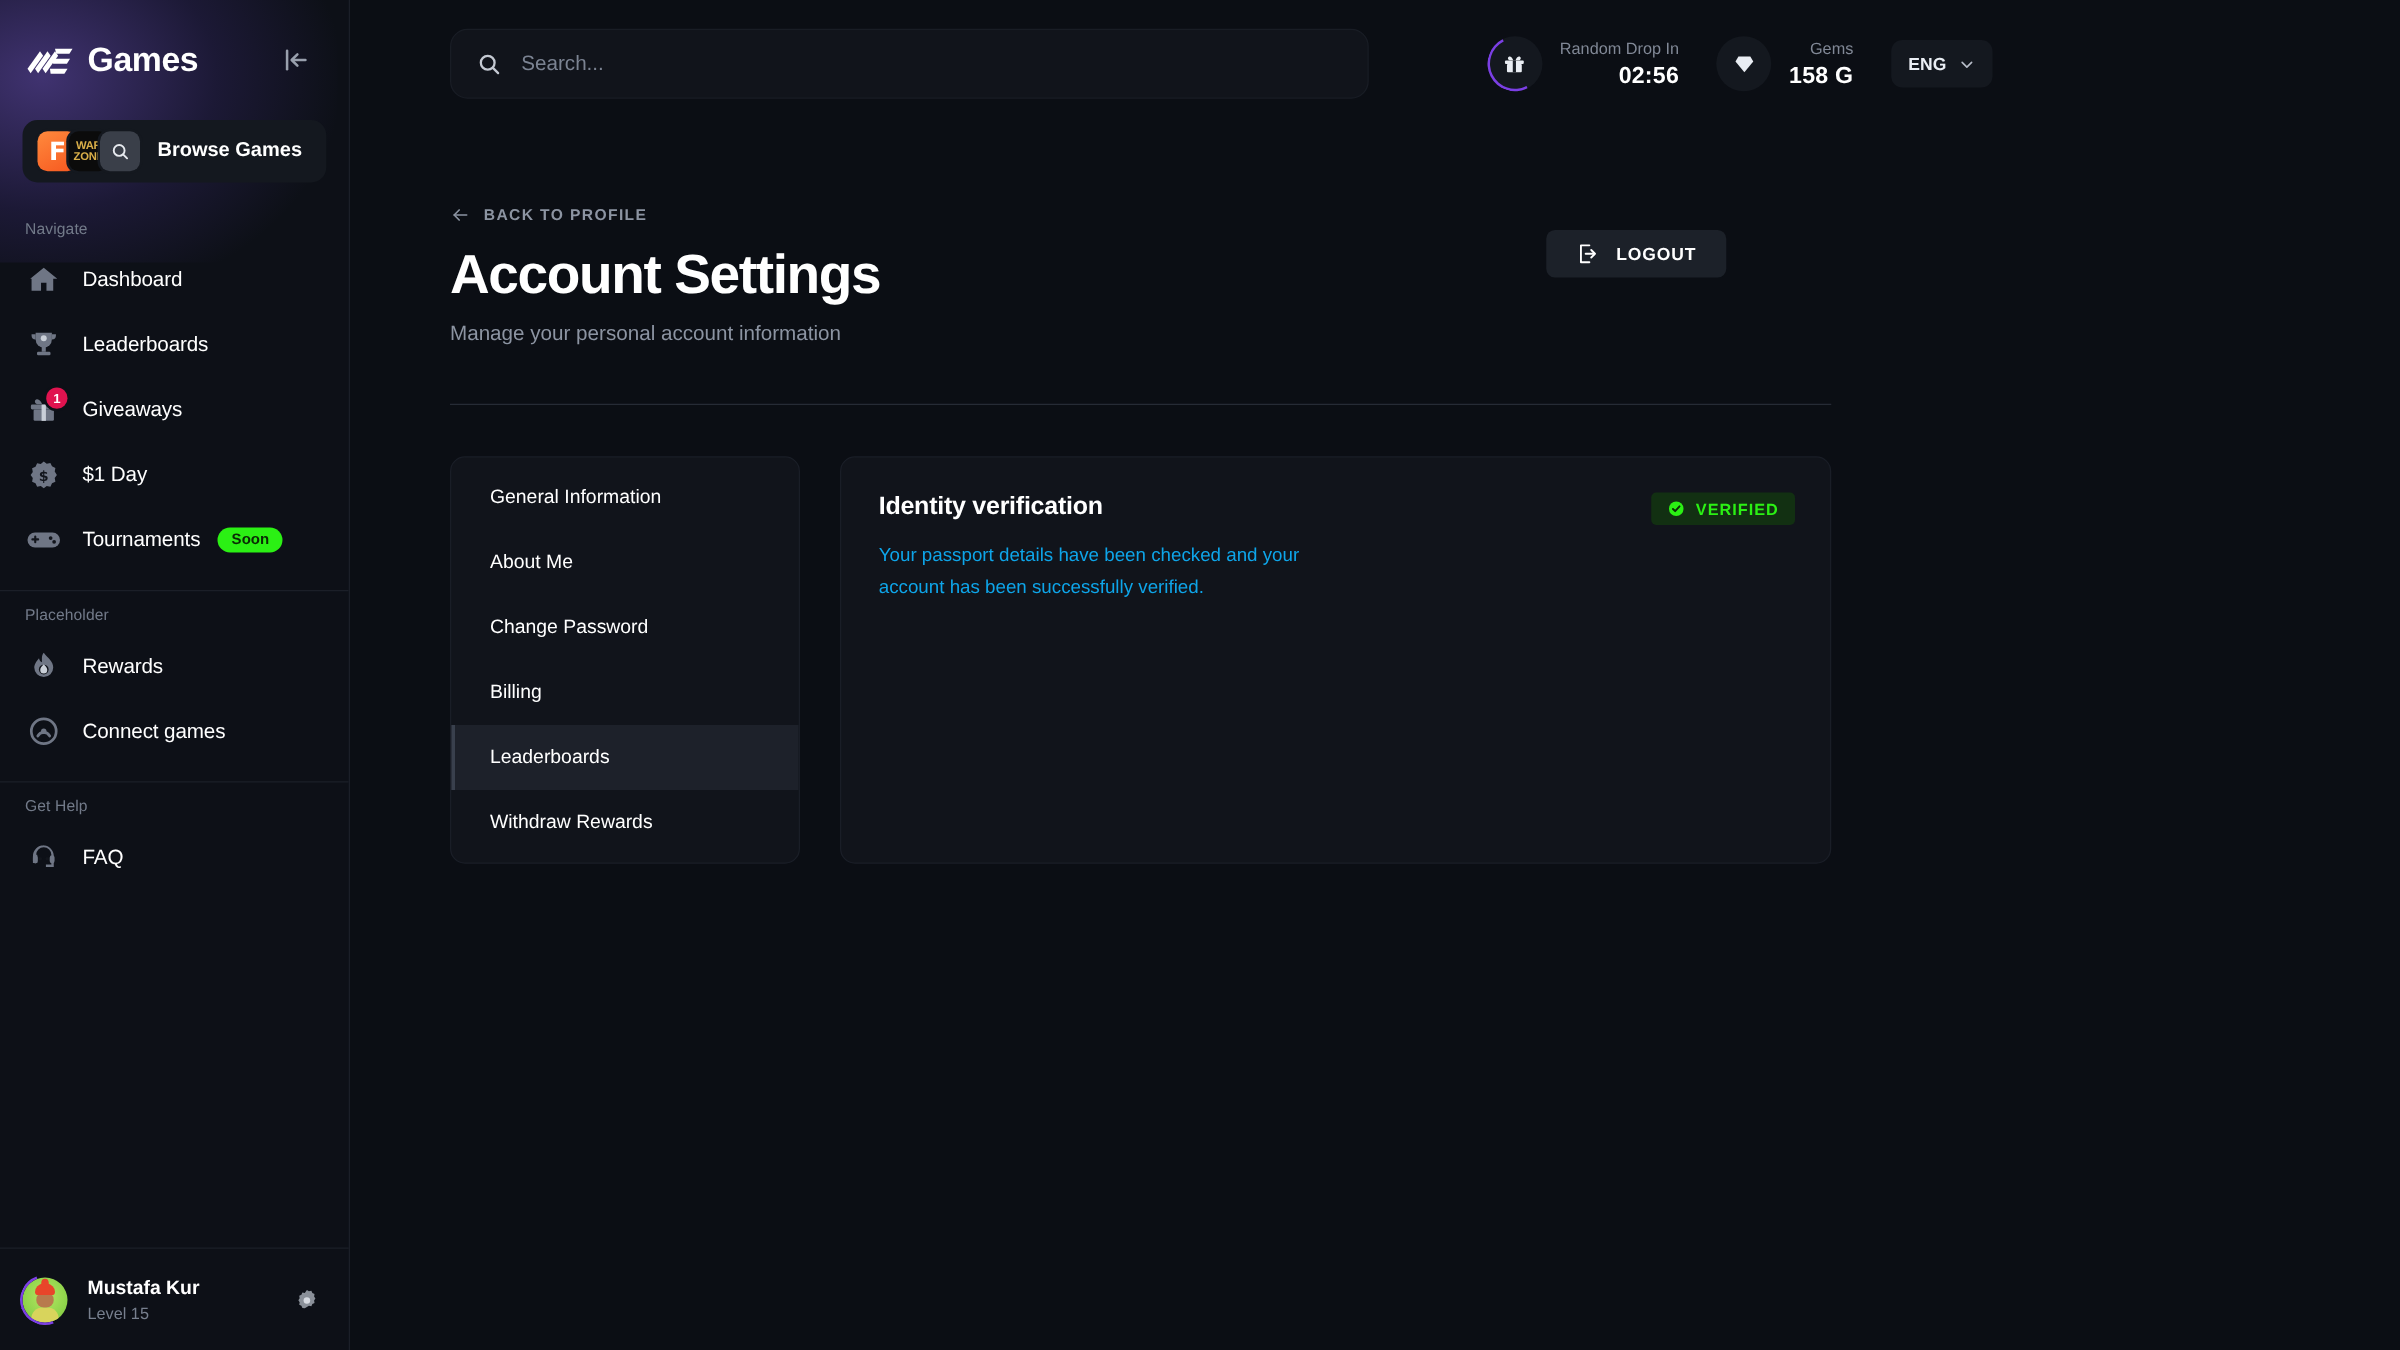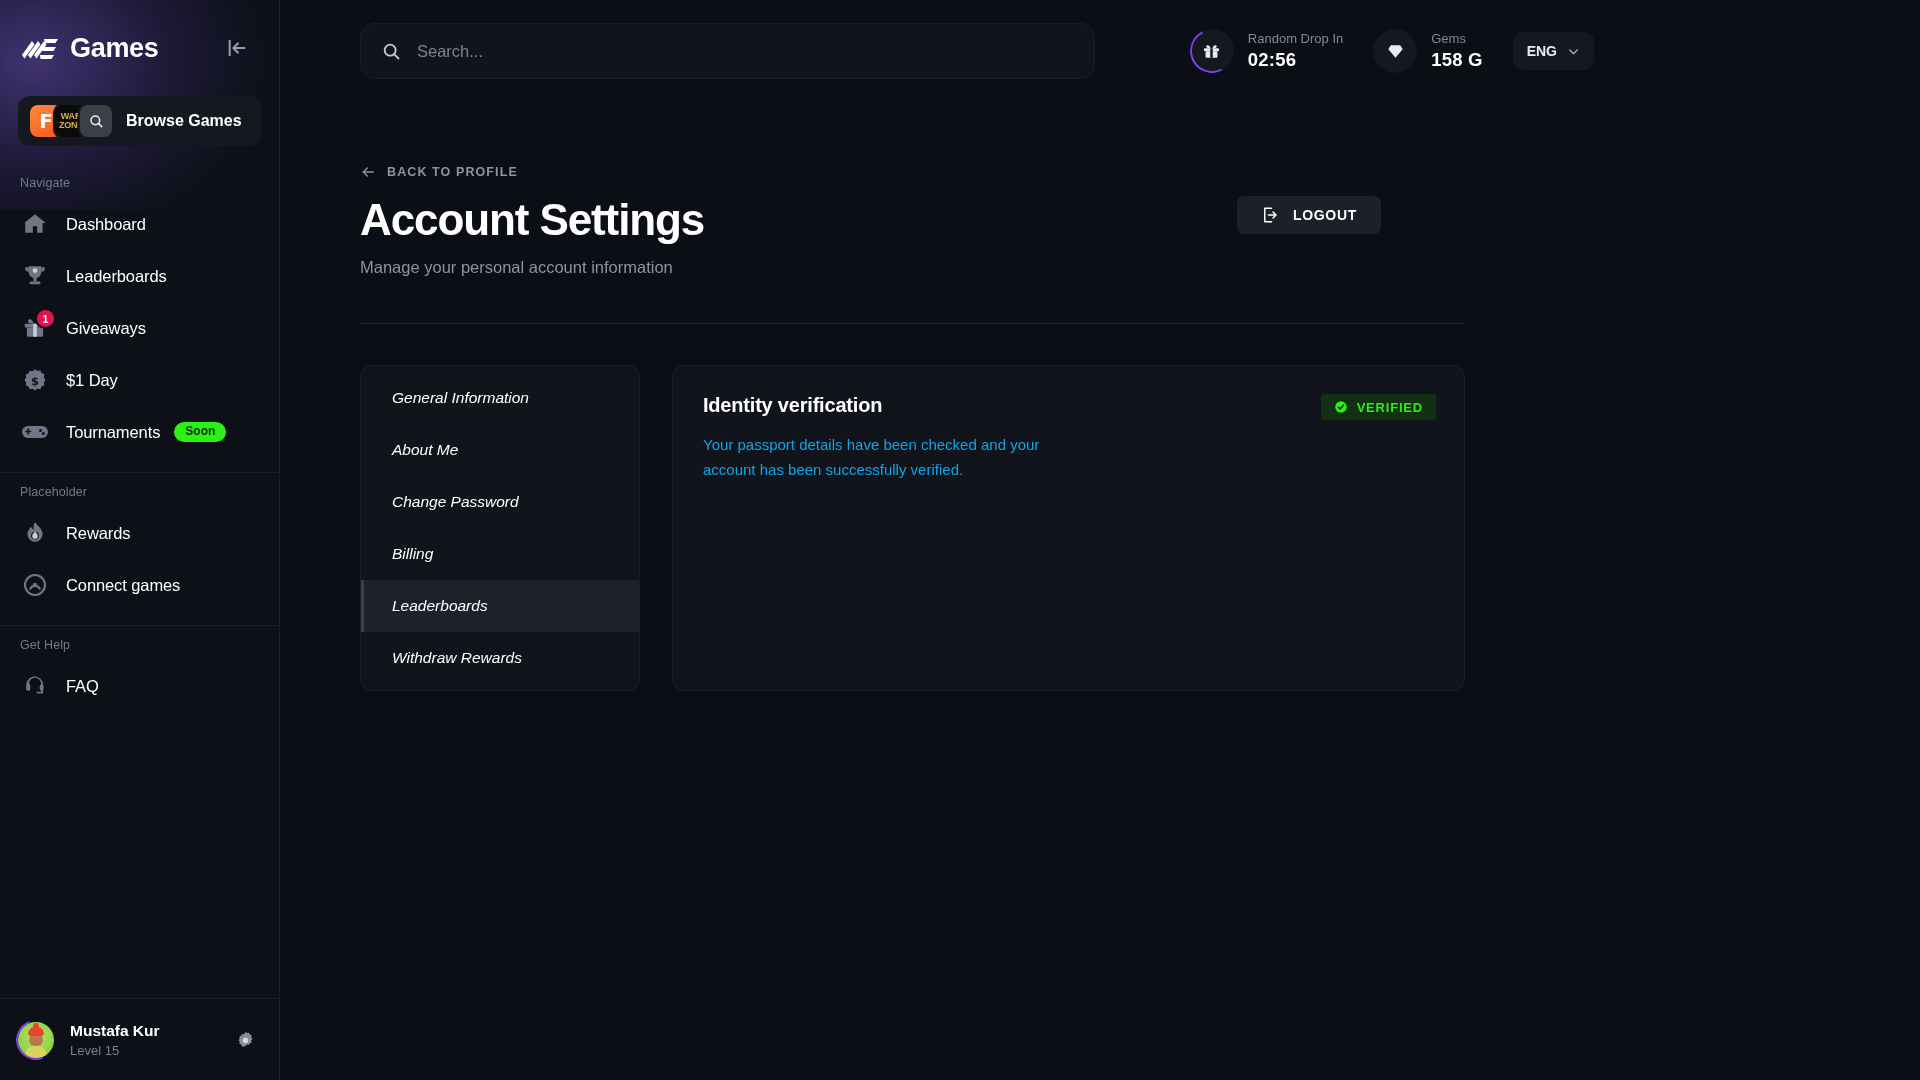--- a/index.html
+++ b/index.html
@@ -152,21 +152,21 @@
     border:1px solid #191d25;
     border-radius:14px;
     display:flex; align-items:center;
     padding:0 20px;
     cursor:text;
   }
   .search-ico { color:#c4c9d2; display:flex; align-items:center; }
   .search-ph { font-size:16.5px; color:#7b8392; margin-left:16px; }
 
   .topbar-right { margin-left:auto; display:flex; align-items:center; gap:0; }
-  .stat { display:flex; align-items:center; padding-right:30px; }
+  .stat { display:flex; align-items:center; padding-right:30px;text-align:right; }
   .stat-orb {
     position:relative; width:44px; height:44px; border-radius:50%;
     background:#14181f; display:flex; align-items:center; justify-content:center;
     color:#e9edf3; flex:0 0 44px;
   }
   .orb-arc {
     position:absolute; inset:0; border-radius:50%;
     border:2px solid transparent; border-left-color:#7b3fe4; border-bottom-color:#7b3fe4;
     transform:rotate(18deg);
   }
@@ -192,21 +192,21 @@
     color:#8c94a2; cursor:pointer; width:max-content;
   }
   .page-title {
     font-size:44px; font-weight:700; letter-spacing:-1.1px;
     margin-top:16px; line-height:1.1; color:#fff;
   }
   .page-sub { font-size:16.5px; color:#8c94a2; margin-top:14px; }
   .hr { height:1px; background:#262b35; margin-top:46px; }
 
   .logout-btn {
-    position:absolute; top:196px; right:267px;
+    position:absolute; top:184px; right:267px;
     display:flex; align-items:center; gap:14px;
     height:38px; padding:0 24px;
     background:#1c2129; border-radius:7px;
     font-size:14px; font-weight:700; letter-spacing:.7px; color:#fff;
     cursor:pointer;
   }
 
   .panel-row { display:flex; gap:32px; margin-top:41px; }
 
   .tabs-card {
@@ -216,21 +216,20 @@
     border-radius:12px;
     overflow:hidden;
     padding:6px 0;
   }
   .tab-item {
     height:52px; display:flex; align-items:center;
     padding-left:28px;
     font-size:15.5px; color:#ffffff;
     cursor:pointer;
     border-left:3px solid transparent;
-    font-style:italic;
   }
   .tab-item.active { background:#1d212a; border-left-color:#39404d; }
 
   .verif-card {
     flex:1 1 auto; max-width:793px;
     background:#11141b;
     border:1px solid #1a1e27;
     border-radius:12px;
     padding:28px 30px 32px;
     position:relative;

